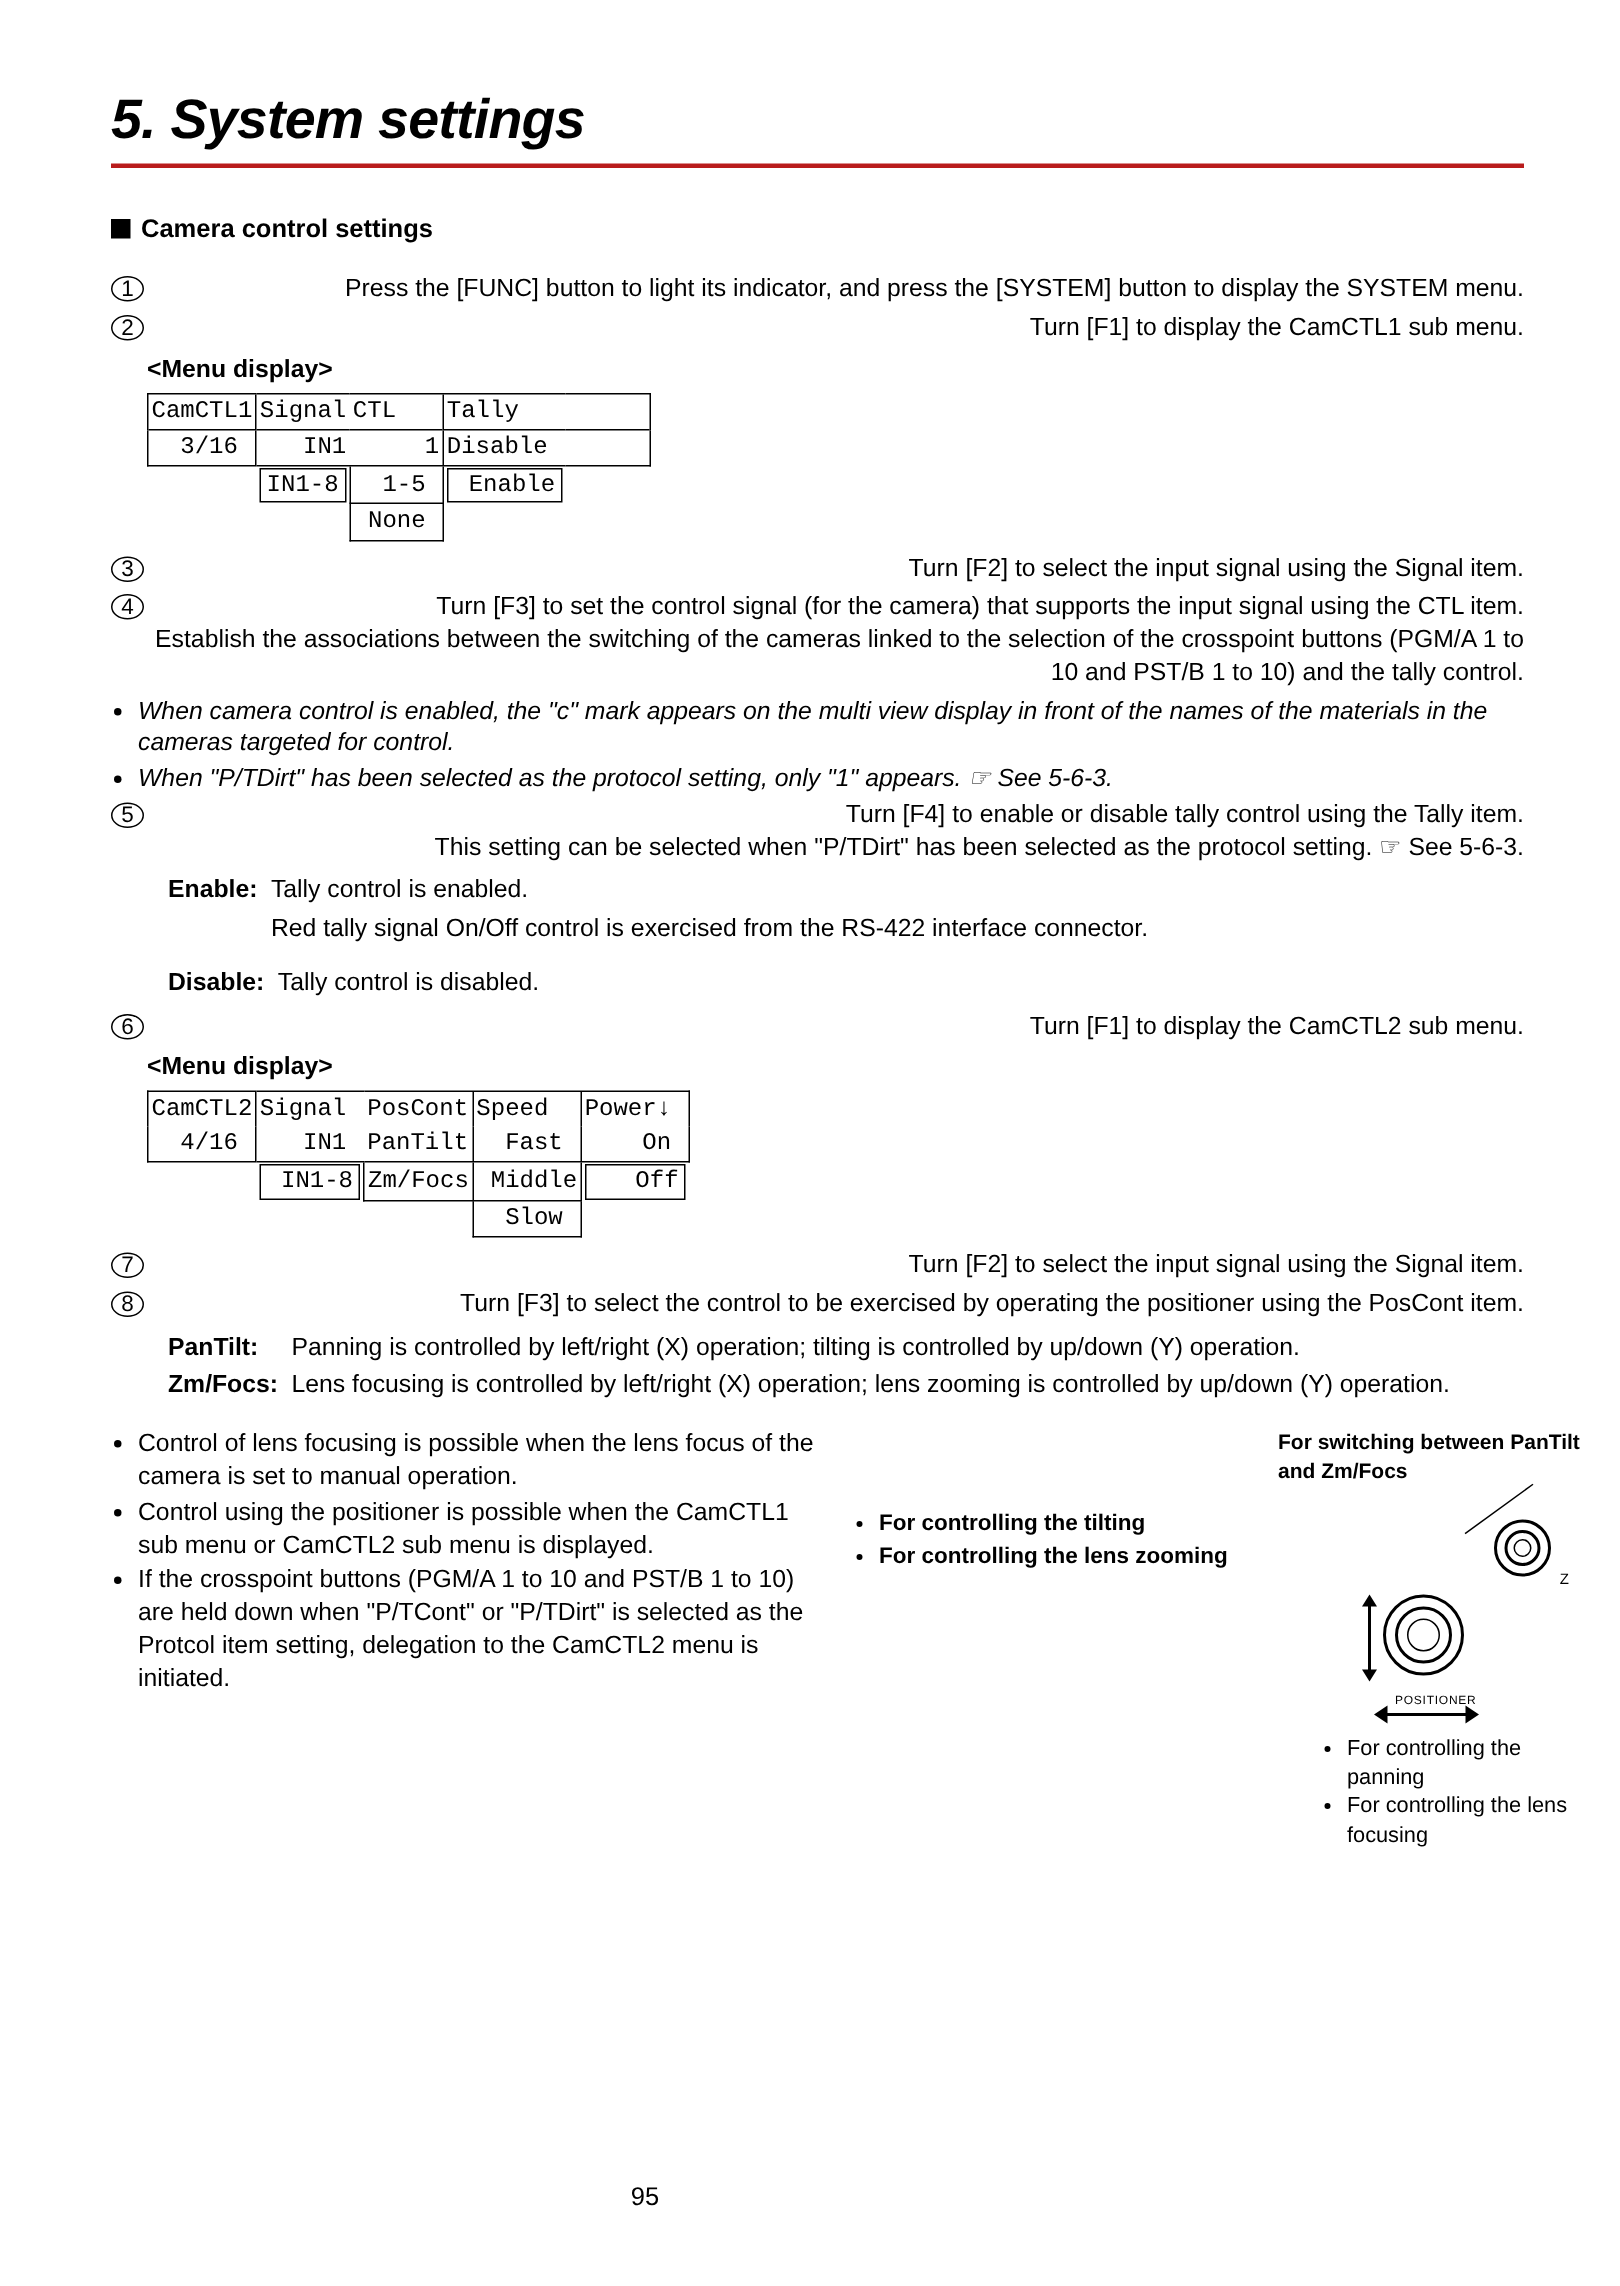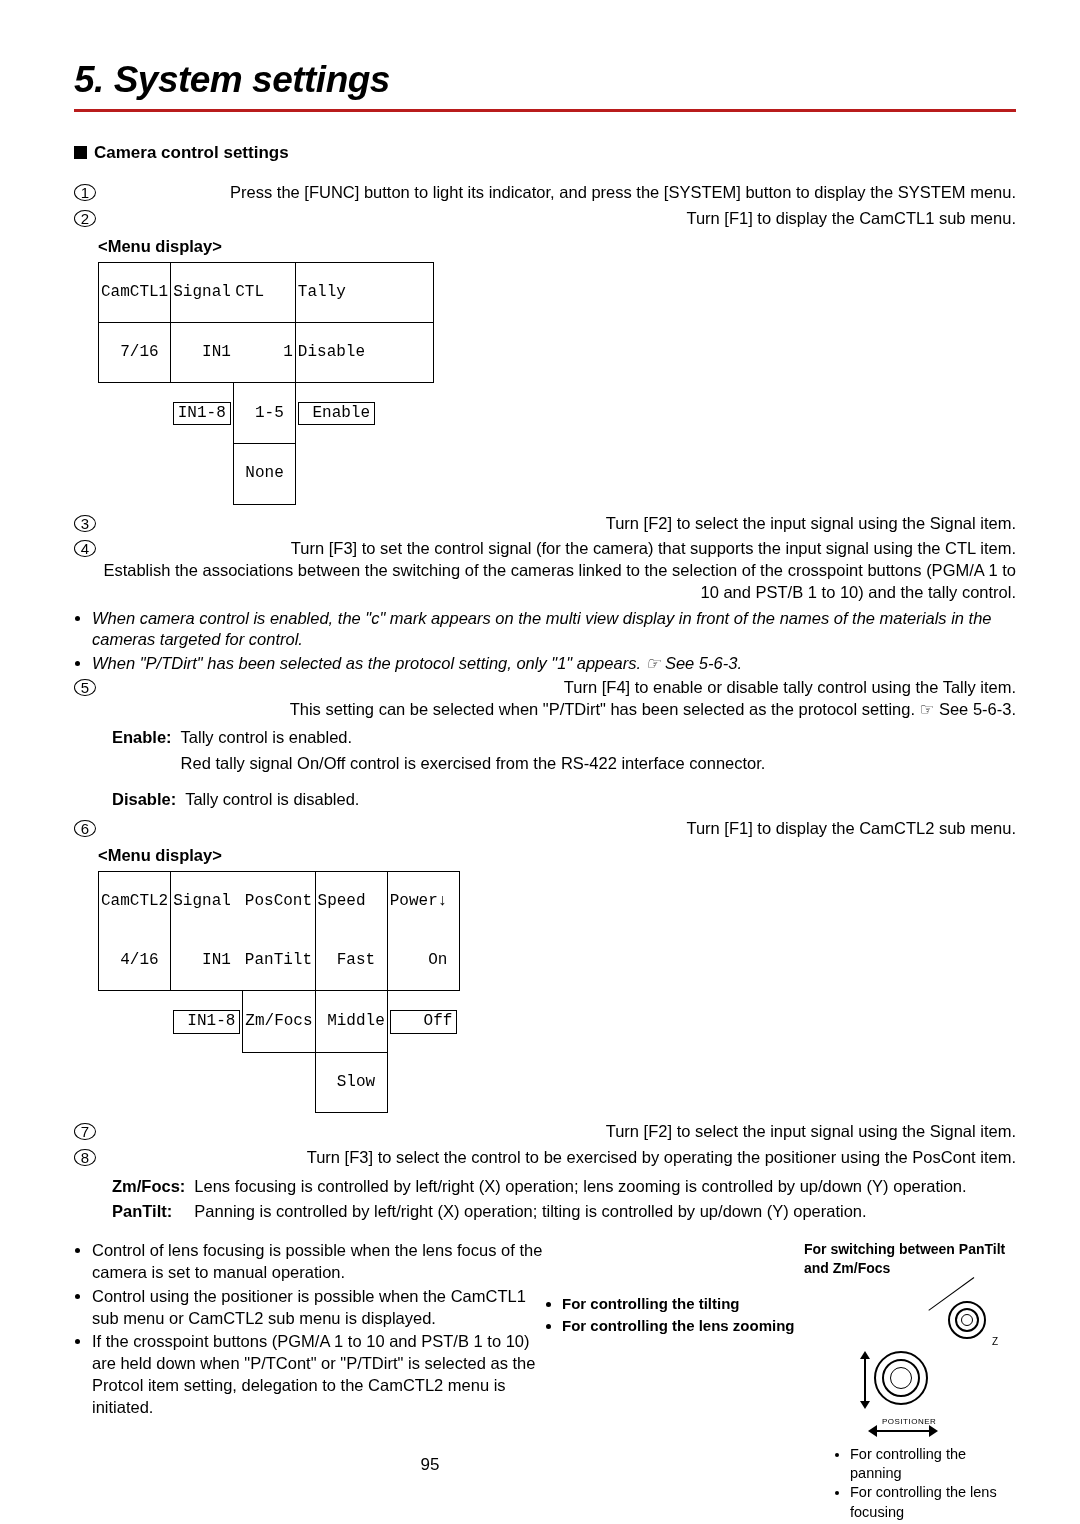--- a/index.html
+++ b/index.html
@@ -63,21 +63,21 @@
   .menu-box {
     margin: 4px 0 8px 24px;
   }
   table.menu {
     border-collapse: collapse;
     font-family: "Courier New", monospace;
     font-size: 16px;
     white-space: pre;
   }
   table.menu td {
-    padding: 19px 2px;
+    padding: 1px 2px;
     text-align: left;
   }
   table.menu .bl  { border-left: 1px solid #000; }
   table.menu .br  { border-right: 1px solid #000; }
   table.menu .bb  { border-bottom: 1px solid #000; }
   table.menu .bt  { border-top: 1px solid #000; }
   .menu-top { border: 1px solid #000; }
   .boxed { border: 1px solid #000; display: inline-block; padding: 0 4px; }
 
   .sub-bullets { margin: 4px 0 6px 42px; }
@@ -86,20 +86,21 @@
   ul.disc-tight { list-style: disc; padding-left: 18px; margin: 0; }
   ul.disc-tight li { margin-bottom: 2px; }
 
   .deftbl { margin-left: 35px; }
   .deftbl td { vertical-align: top; padding-right: 6px; }
   .bold { font-weight: bold; }
 
   .notes-col-wrap {
     display: flex;
     align-items: flex-start;
+    gap: 24px;
     margin-top: 14px;
   }
   .notes-left { flex: 0 0 470px; }
   .notes-mid  { flex: 0 0 290px; font-weight: bold; font-size: 15px; padding-top: 54px;}
   .notes-right { flex: 1; position: relative; }
 
   .pos-caption {
     font-weight: bold;
     font-size: 14px;
     margin-left: -30px;
@@ -266,21 +267,21 @@
   <div class="menu-box">
     <table class="menu">
       <tbody><tr class="menu-top">
         <td class="bl bt">CamCTL1</td>
         <td class="bl bt">Signal</td>
         <td class="bt">CTL</td>
         <td class="bl bt">Tally</td>
         <td class="bt br" style="width:56px"></td>
       </tr>
       <tr>
-        <td class="bl bb">  7/16</td>
+        <td class="bl bb">  3/16</td>
         <td class="bl bb">   IN1</td>
         <td class="bb">     1</td>
         <td class="bl bb">Disable</td>
         <td class="bb br"></td>
       </tr>
       <tr>
         <td></td>
         <td style="text-align:right"><span class="boxed">IN1-8</span></td>
         <td class="bl bb br">  1-5</td>
         <td><span class="boxed"> Enable</span></td>
@@ -381,26 +382,26 @@
     <span class="txt">Turn [F2] to select the input signal using the Signal item.</span>
   </div>
 
   <div class="step">
     <span class="circ">8</span>
     <span class="txt">Turn [F3] to select the control to be exercised by operating the positioner using the PosCont item.</span>
   </div>
   <table class="deftbl">
     <tbody>
         <tr>
+      <td class="bold" style="width:80px">PanTilt:</td>
+      <td>Panning is controlled by left/right (X) operation; tilting is controlled by up/down (Y) operation.</td>
+    </tr>
+    <tr>
       <td class="bold">Zm/Focs:</td>
       <td>Lens focusing is controlled by left/right (X) operation; lens zooming is controlled by up/down (Y) operation.</td>
-    </tr>
-    <tr>
-      <td class="bold" style="width:80px">PanTilt:</td>
-      <td>Panning is controlled by left/right (X) operation; tilting is controlled by up/down (Y) operation.</td>
     </tr>
   </tbody>
     </table>
 
   <div class="notes-col-wrap">
     <div class="notes-left">
       <ul class="disc-tight">
         <li>Control of lens focusing is possible when the lens focus of the camera is set to manual operation.</li>
         <li>Control using the positioner is possible when the CamCTL1 sub menu or CamCTL2 sub menu is displayed.</li>
         <li>If the crosspoint buttons (PGM/A 1 to 10 and PST/B 1 to 10) are held down when "P/TCont" or "P/TDirt" is selected as the Protcol item setting, delegation to the CamCTL2 menu is initiated.</li>

